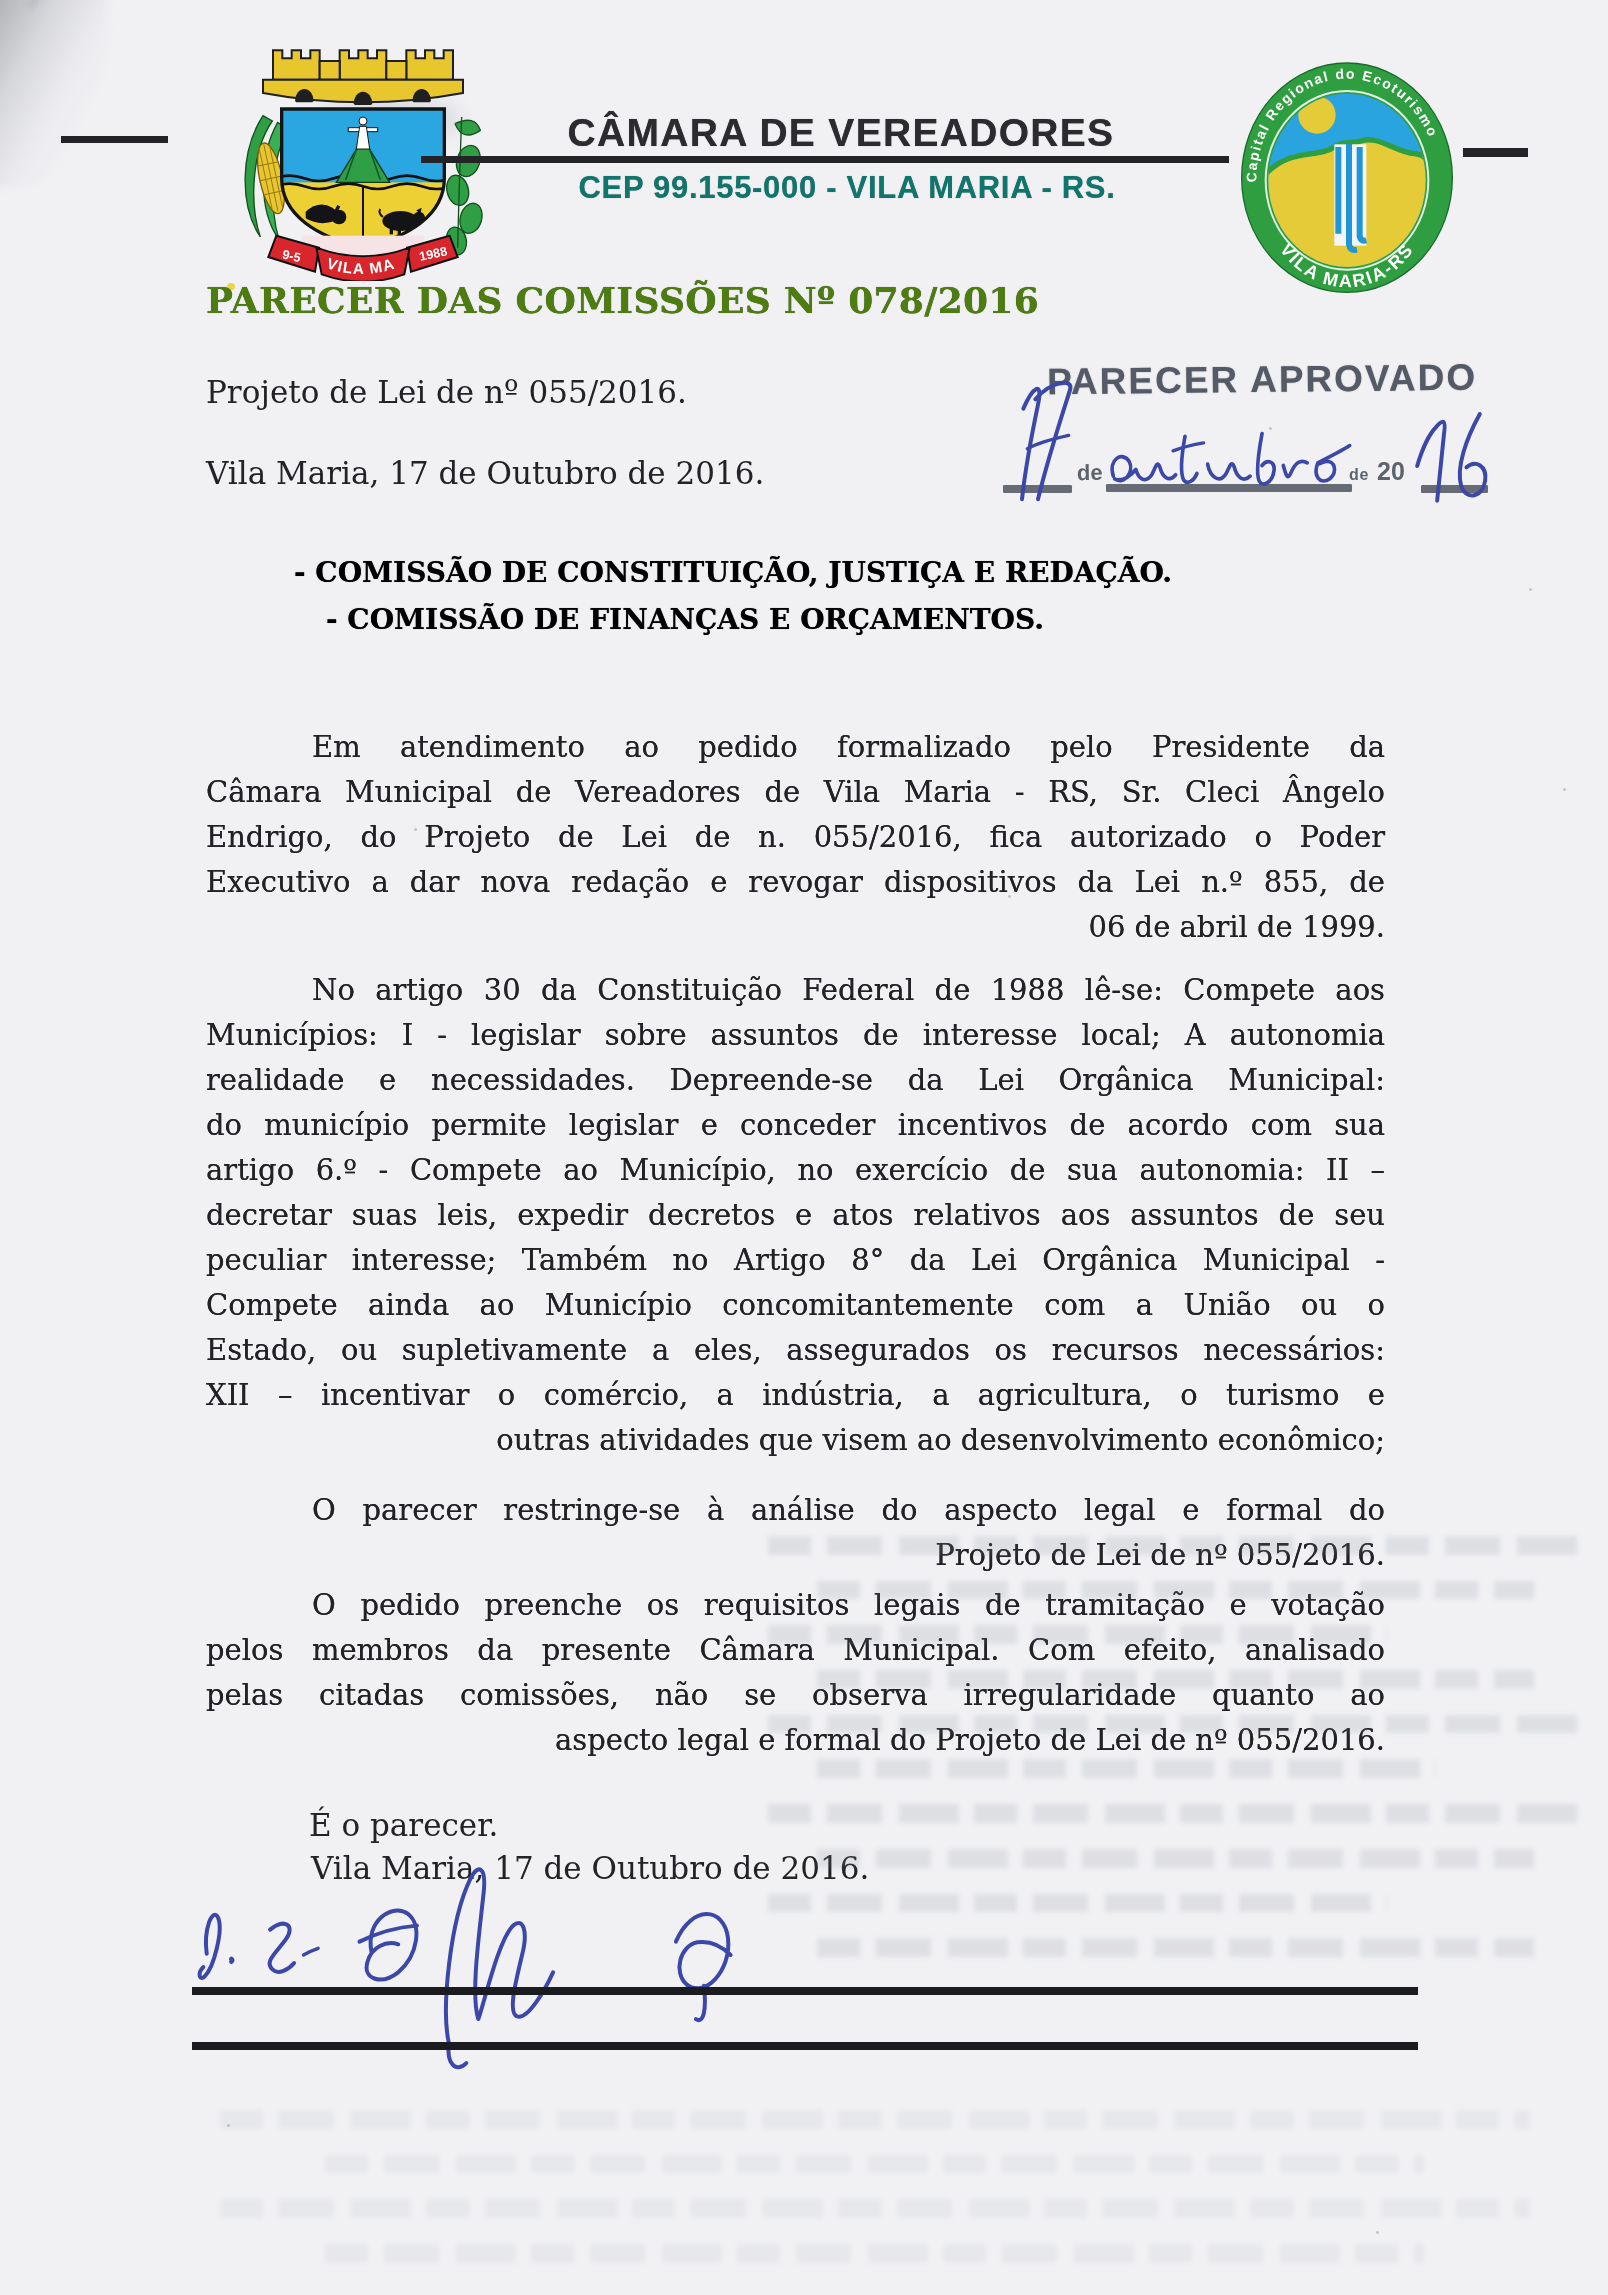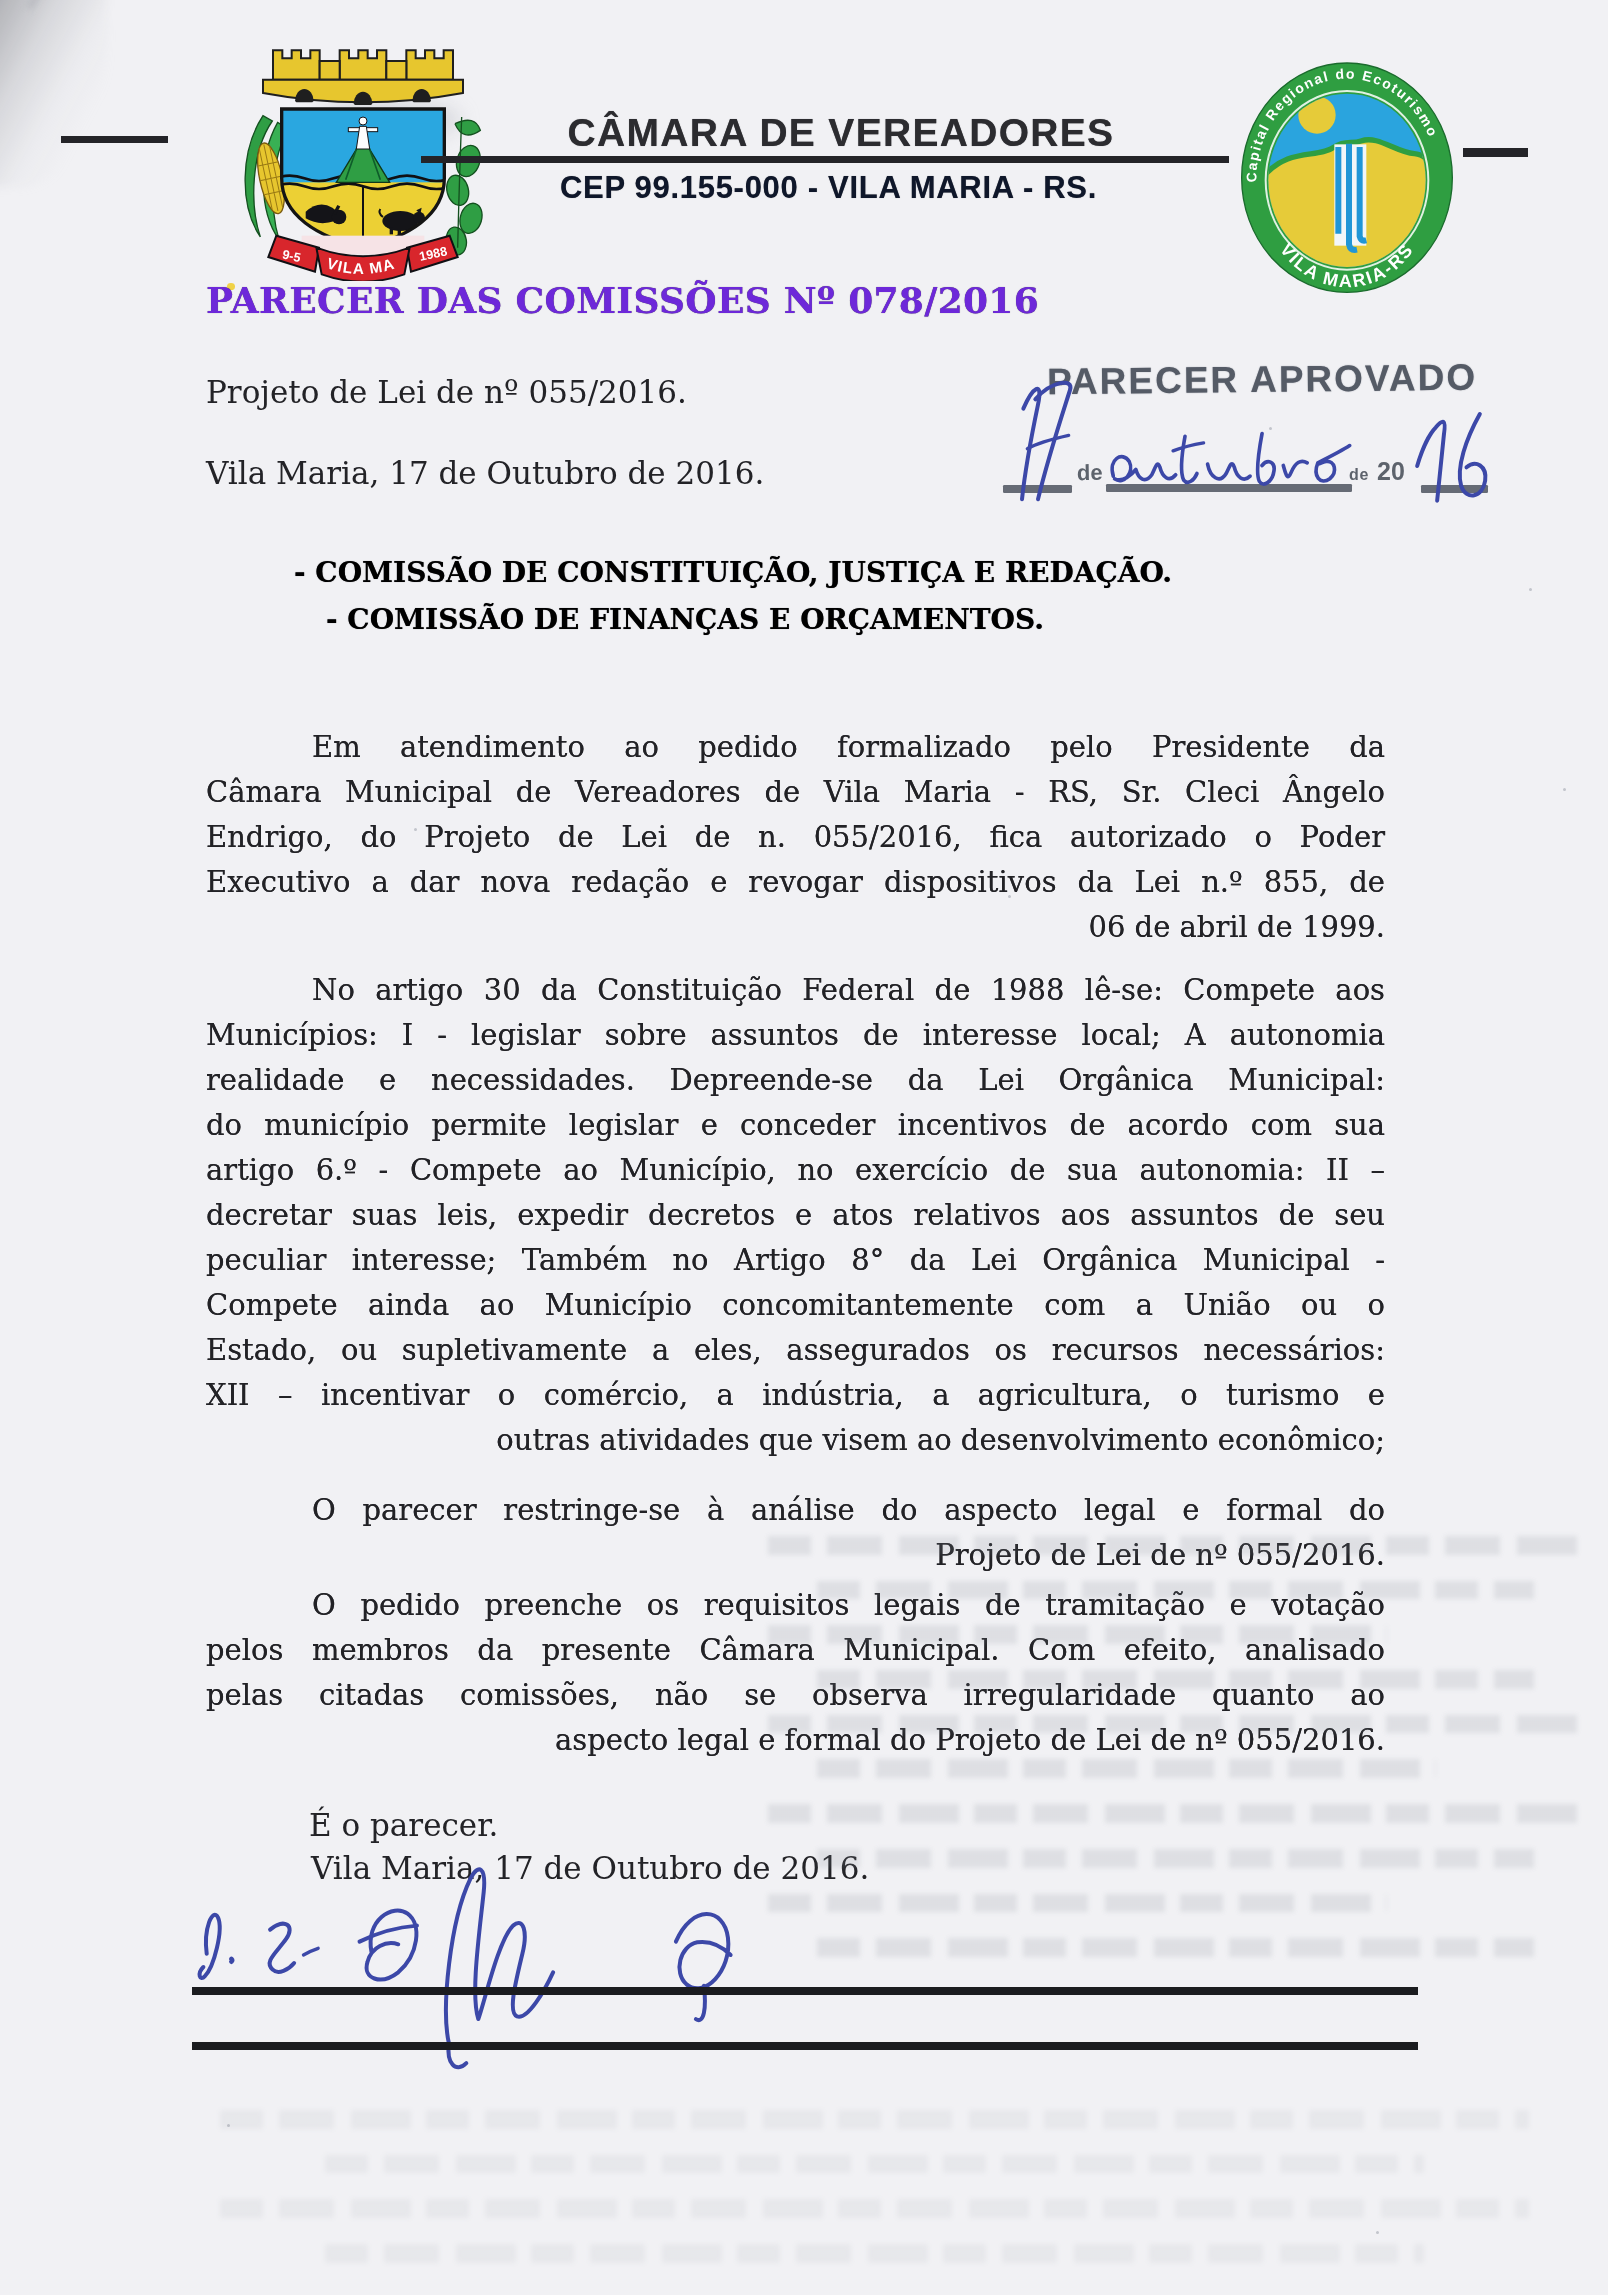--- a/index.html
+++ b/index.html
@@ -16,25 +16,25 @@
   .speck{width:3.3px;height:3.3px;border-radius:50%;background:rgba(110,116,128,.35);}
   .yellow-speck{left:227px;top:283px;width:8px;height:6.7px;border-radius:50%;background:rgba(240,205,40,.85);filter:blur(0.7px);}
   
   .dash{background:#242428;}
   .dash-left{left:61px;top:136px;width:107px;height:7.3px;}
   .dash-right{left:1463px;top:148px;width:65px;height:8.7px;}
   .org-name{left:554px;top:111px;width:574px;text-align:center;
     font-family:"Liberation Sans", sans-serif;font-weight:bold;font-size:39px;letter-spacing:1.3px;color:#2c2c30;
     text-shadow:0 0 0.7px rgba(44,44,48,.75);}
   .header-rule{left:421px;top:156px;width:808px;height:6.7px;background:#242428;}
-  .header-address{left:560px;top:170px;width:574px;text-align:left;
-    font-family:"Liberation Sans", sans-serif;font-weight:bold;font-size:31px;letter-spacing:0.7px;color:#0f172a;
+  .header-address{left:560px;top:170px;width:574px;text-align:center;
+    font-family:"Liberation Sans", sans-serif;font-weight:bold;font-size:31px;letter-spacing:0.7px;color:#0f766e;
     text-shadow:0 0 0.7px rgba(50,50,54,.7);}
   
-  .doc-title{left:206px;top:279px;font-size:36px;font-weight:bold;color:#6d28d9;letter-spacing:0.3px;
+  .doc-title{left:206px;top:279px;font-size:36px;font-weight:bold;color:#4d7c0f;letter-spacing:0.3px;
     text-shadow:0 0 0.7px rgba(25,25,29,.8);text-align:center;}
   .doc-subject{left:206px;top:374px;font-size:31px;}
   .doc-dateline{left:206px;top:455px;font-size:31px;}
   .commission{left:294px;font-size:28px;font-weight:bold;color:#000000;text-shadow:0 0 0.7px rgba(27,27,31,.8);}
   .c1{top:556px;} .c2{top:603px;margin-left:32px;}
   .para{left:206px;width:1179px;font-size:29px;line-height:45px;color:#222226;
     text-shadow:0 0 0.5px rgba(34,34,38,.85);}
   .para .jl{text-align:justify;text-align-last:justify;}
   .para .ll{text-align:right;}
   .para .ind{padding-left:106px;}

